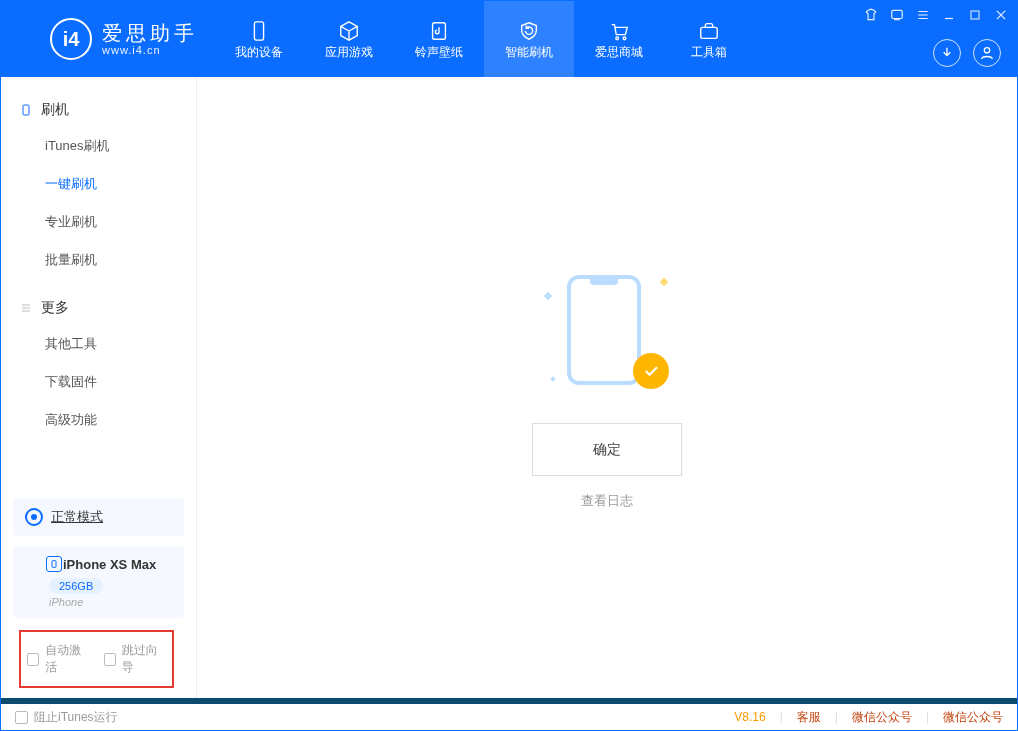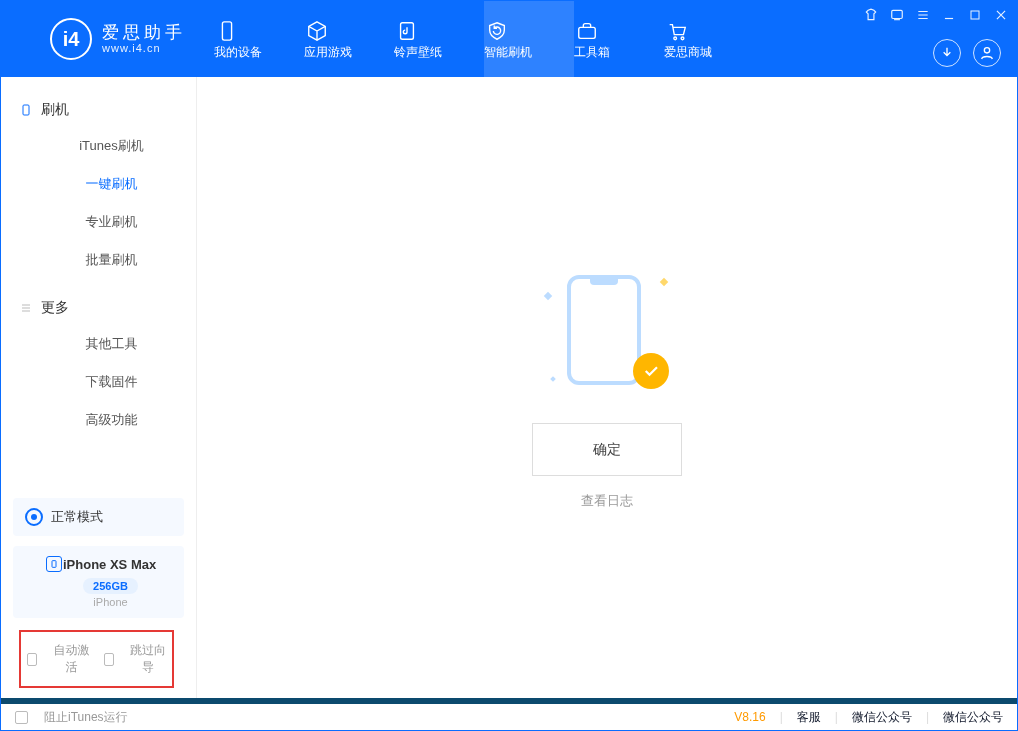--- a/index.html
+++ b/index.html
@@ -2,73 +2,73 @@
 <html><head>
 <meta charset="utf-8">
 <style>
 * { margin: 0; padding: 0; box-sizing: border-box; font-family: "Microsoft YaHei", Arial, sans-serif; }
 body { background: #fff; width: 1018px; height: 731px; border: 1px solid #0a6dff; overflow: hidden; display: flex; flex-direction: column; }
 
 
 .header { height: 76px; background: linear-gradient(to right, #0a6dff, #0a6dff); display: flex; align-items: stretch; color: #fff; position: relative; padding-left: 33px; }
 .logo-box { display: flex; align-items: center; padding: 0 12px 0 16px; min-width: 180px; }
 .logo-circle { width: 42px; height: 42px; border-radius: 50%; border: 2px solid #fff; display: flex; align-items: center; justify-content: center; font-weight: bold; font-size: 20px; margin-right: 10px; }
-.logo-text .cn { font-size: 17px; font-weight: 500; letter-spacing: 4px; line-height: 1.1; }
+.logo-text .cn { font-size: 20px; font-weight: 500; letter-spacing: 4px; line-height: 1.1; }
 .logo-text .en { font-size: 11px; opacity: .9; letter-spacing: 1px; }
 
 .tabs { display: flex; }
-.tab { width: 90px; display: flex; flex-direction: column; justify-content: center; cursor: pointer; }
+.tab { width: 90px; display: flex; flex-direction: column; align-items: center; justify-content: center; cursor: pointer; }
 .tab.active { background: rgba(255,255,255,0.15); }
 .tab .ticon { width: 26px; height: 26px; display: flex; align-items: center; justify-content: center; }
 .tab .tlabel { font-size: 12px; }
 
 .header-right { position: absolute; right: 8px; top: 6px; display: flex; gap: 10px; align-items: center; }
 .header-right .hicon { width: 16px; height: 16px; cursor: pointer; opacity: .9; display:flex; align-items:center; justify-content:center; }
 .header-right2 { position: absolute; right: 16px; bottom: 10px; display: flex; gap: 12px; }
 .circ-btn { width: 28px; height: 28px; border: 1.5px solid rgba(255,255,255,.8); border-radius: 50%; display: flex; align-items: center; justify-content: center; cursor: pointer; }
 
 
 .body { flex: 1; display: flex; min-height: 0; }
-.sidebar { width: 196px; border-right: 1px solid #eee; display: flex; flex-direction: column; text-align: center; }
+.sidebar { width: 196px; border-right: 1px solid #eee; display: flex; flex-direction: column; }
 .side-scroll { flex: 1; padding-top: 16px; }
 .side-group-hdr { display: flex; align-items: center; gap: 8px; padding: 8px 18px; color: #333; font-size: 14px; cursor: default; }
 .side-group-hdr .gicon { width: 14px; height: 14px; display:flex; align-items:center; justify-content:center; }
 .side-item { padding: 10px 18px 10px 44px; font-size: 13px; color: #555; cursor: pointer; }
 .side-item.active { color: #0a6dff; }
 
 .side-bottom { padding: 10px 12px 0 12px; }
 .status-card { background: #f5f9ff; border-radius: 4px; padding: 10px 12px; display: flex; align-items: center; gap: 8px; margin-bottom: 10px; }
 .status-dot { width: 18px; height: 18px; border-radius: 50%; border: 2px solid #0a6dff; position: relative; display:flex; align-items:center; justify-content:center;}
 .status-dot .inner{ width:6px;height:6px;border-radius:50%;background:#0a6dff;}
 .dev-card { background: #f5f9ff; border-radius: 4px; padding: 10px 12px; }
 .dev-card .dh { display: flex; align-items: center; gap: 1px; font-size: 13px; font-weight: 600; color: #333; padding-left: 21px; }
 .dev-ic { width: 16px; height: 16px; border: 1.5px solid #0a6dff; border-radius: 3px; display:flex; align-items:center; justify-content:center;}
-.dev-badge { display: inline-block; margin: 6px 0 2px 24px; font-size: 11px; color: #0a6dff; background: #e6f1ff; border-radius: 10px; padding: 2px 10px; font-weight: bold; }
-.dev-sub { margin-left: 24px; font-size: 11px; color: #aaa; }
+.dev-badge { display: inline-block; margin: 6px 0 2px 24px; font-size: 11px; color: #0a6dff; background: #e6f1ff; border-radius: 10px; padding: 2px 10px; }
+.dev-sub { margin-left: 24px; font-size: 11px; color: #aaa; font-style: italic; }
 
 .opt-row { border: 2px solid #e53935; margin: 12px 10px 10px 6px; padding: 10px 6px; display: flex; gap: 14px; align-items: center; }
-.chk { display: flex; align-items: center; gap: 16px; font-size: 12px; color: #999; cursor: pointer; }
+.chk { display: flex; align-items: center; gap: 6px; font-size: 12px; color: #999; cursor: pointer; }
 .chkbox { width: 13px; height: 13px; border: 1px solid #bbb; border-radius: 2px; }
 
 
 .main { flex: 1; position: relative; display: flex; flex-direction: column; align-items: center; justify-content: center; }
 .ill { width: 140px; height: 130px; position: relative; margin-bottom: 28px; }
 .phone { position:absolute; left:30px; top:10px; width:74px; height:110px; border: 4px solid #bcdcff; border-radius: 12px; background:#fff;}
 .phone .notch{ position:absolute; top:0; left:50%; transform:translateX(-50%); width:28px; height:6px; background:#bcdcff; border-radius:0 0 4px 4px;}
 .check { position:absolute; right:8px; bottom:6px; width:36px; height:36px; border-radius:50%; background:#ffb600; display:flex; align-items:center; justify-content:center;}
 .spark { position:absolute; width:6px; height:6px; background:#bcdcff; transform:rotate(45deg);}
 .s1{left:8px;top:28px;} .s2{right:10px;top:14px;background:#ffd86b;} .s3{left:14px;bottom:14px;width:4px;height:4px;}
 .msg { font-size: 18px; color: #333; margin-bottom: 28px; }
 .ok-btn { width: 150px; height: 53px; border: 1px solid #ddd; background: #fff; font-size: 14px; color: #444; cursor: pointer; margin-bottom: 16px; }
 .log-link { font-size: 13px; color: #999; cursor: pointer; }
 
 
 .footer { height: 32px; border-top: 6px solid #0c4a6e; display: flex; align-items: center; padding: 0 14px; font-size: 12px; color: #999; }
 .footer .fsep { color: #ddd; margin: 0 14px; }
-.footer .flink { color: #0f172a; cursor: pointer; }
+.footer .flink { color: #c2410c; cursor: pointer; }
 .footer .ver { color: #ff9a00; }
 .spacer { flex: 1; }
 </style>
 </head>
 <body>
 
 <div class="header">
   <div class="logo-box">
     <div class="logo-circle">i4</div>
     <div class="logo-text">
@@ -109,35 +109,35 @@
             <path d="M12 3l8 3v5c0 5-3.5 8-8 10-4.5-2-8-5-8-10V6l8-3z"></path>
             <path d="M8 12a4 4 0 1 0 1-3"></path>
             <path d="M9 6v3h3"></path>
           </svg>
         </span>
       <span class="tlabel">智能刷机</span>
     </div>
     <div class="tab">
       <span class="ticon">
           <svg width="22" height="22" viewBox="0 0 24 24" fill="none" stroke="#fff" stroke-width="1.5">
-            <rect x="3" y="8" width="18" height="12" rx="2"></rect>
-            <path d="M8 8V6a2 2 0 0 1 2-2h4a2 2 0 0 1 2 2v2"></path>
-          </svg>
-        </span>
-      <span class="tlabel">工具箱</span>
-    </div>
-    <div class="tab">
-      <span class="ticon">
-          <svg width="22" height="22" viewBox="0 0 24 24" fill="none" stroke="#fff" stroke-width="1.5">
             <path d="M4 5h3l2 11h10l2-8H8"></path>
             <circle cx="10" cy="20" r="1.5"></circle>
             <circle cx="18" cy="20" r="1.5"></circle>
           </svg>
         </span>
       <span class="tlabel">爱思商城</span>
+    </div>
+    <div class="tab">
+      <span class="ticon">
+          <svg width="22" height="22" viewBox="0 0 24 24" fill="none" stroke="#fff" stroke-width="1.5">
+            <rect x="3" y="8" width="18" height="12" rx="2"></rect>
+            <path d="M8 8V6a2 2 0 0 1 2-2h4a2 2 0 0 1 2 2v2"></path>
+          </svg>
+        </span>
+      <span class="tlabel">工具箱</span>
     </div>
   </div>
 
   <div class="header-right">
     <span class="hicon">
         <svg width="14" height="14" viewBox="0 0 24 24" fill="none" stroke="#fff" stroke-width="2">
           <path d="M7 4l5-2 5 2 3 3-3 3v10H7V10L4 7l3-3z"></path>
         </svg>
       </span>
     <span class="hicon">
@@ -209,21 +209,21 @@
       <div class="side-item">其他工具</div>
       <div class="side-item">下载固件</div>
       <div class="side-item">高级功能</div>
     </div>
 
     <div class="side-bottom">
       <div class="status-card">
         <span class="status-dot">
             <span class="inner"></span>
           </span>
-        <span style="font-size:13px;color:#333;">正常模式</span>
+        <span style="font-size:13px;color:#333;text-decoration:underline;">正常模式</span>
       </div>
       <div class="dev-card">
         <div class="dh">
           <span class="dev-ic">
               <svg width="8" height="12" viewBox="0 0 24 24" fill="none" stroke="#0a6dff" stroke-width="3">
                 <rect x="6" y="2" width="12" height="20" rx="2"></rect>
               </svg>
             </span>
           <span>iPhone XS Max</span>
         </div>

